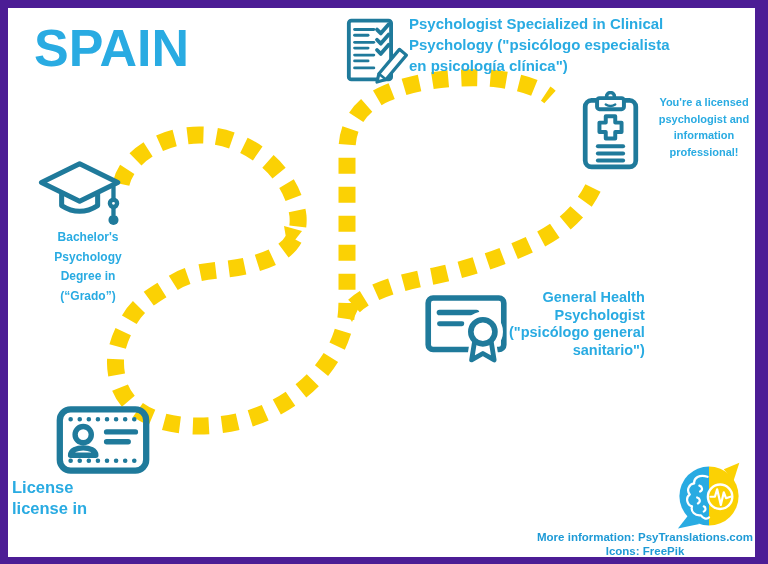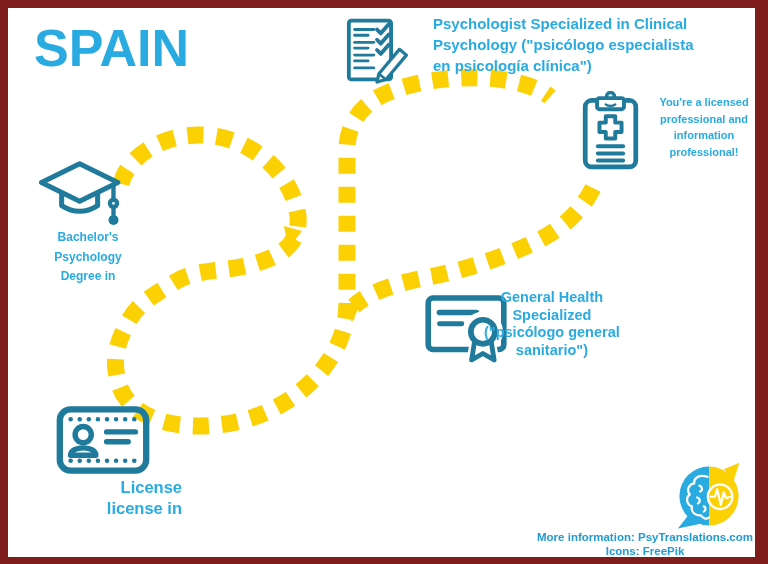--- a/index.html
+++ b/index.html
@@ -3,35 +3,35 @@
 <meta charset="utf-8">
 <style>
   :root{
     --cyan:#29ABE2;
     --teal:#1F7A9B;
     --yellow:#FBD104;
     --footer-blue:#1E9AD6;
   }
   html,body{margin:0;padding:0;}
   body{background:#000;font-family:"Liberation Sans","DejaVu Sans",sans-serif;}
-  .canvas{position:relative;width:768px;height:564px;background:#7f1d1d;overflow:hidden;}
+  .canvas{position:relative;width:768px;height:564px;background:#4c1d95;overflow:hidden;}
   .slide{position:absolute;left:8px;top:8px;width:747px;height:549px;background:#fff;}
   .abs{position:absolute;}
   .title{
     left:34px;top:22px;
     font-size:52px;font-weight:800;letter-spacing:0px;
     color:var(--cyan);line-height:1;
   }
   .label{color:var(--cyan);font-weight:bold;}
   .label div{white-space:nowrap;}
-  .lbl-clinical{left:409px;top:13px;font-size:15px;line-height:21px;text-align:left;margin-left:24px;}
+  .lbl-clinical{left:409px;top:13px;font-size:15px;line-height:21px;text-align:left;}
   .lbl-licensed{left:643px;top:94px;width:122px;font-size:11px;line-height:16.5px;text-align:center;}
   .lbl-bachelor{left:22px;top:228px;width:132px;font-size:12px;line-height:19.5px;text-align:center;}
-  .lbl-general{left:484px;top:289px;font-size:14.5px;line-height:17.5px;text-align:center;}
-  .lbl-license{left:20px;top:477px;width:162px;font-size:16.5px;line-height:21px;text-align:right;}
+  .lbl-general{left:509px;top:289px;font-size:14.5px;line-height:17.5px;text-align:right;}
+  .lbl-license{left:12px;top:477px;width:162px;font-size:16.5px;line-height:21px;text-align:left;}
   .footer{
     right:15px;top:530px;text-align:center;
     color:var(--footer-blue);font-size:11.5px;font-weight:bold;line-height:14px;
   }
   .pathsvg{left:0;top:0;}
   .pathsvg path.dash{
     fill:none;stroke:var(--yellow);
     stroke-width:17;stroke-dasharray:16 13;stroke-linecap:butt;
   }
   .pathsvg polygon{fill:var(--yellow);}
@@ -76,20 +76,21 @@
     <path class="s" stroke-width="7" d="M32,50 L32,66 Q57,82 82,66 L82,50"></path>
     <path class="s" stroke-width="6" d="M104,40 L104,56"></path>
     <circle class="s" stroke-width="6" cx="104" cy="63" r="5"></circle>
     <path class="s" stroke-width="6" d="M104,70 L104,78"></path>
     <circle cx="104" cy="86" r="7" fill="currentColor"></circle>
   </svg>
   <div class="abs label lbl-bachelor">
     <div>Bachelor's</div>
     <div>Psychology</div>
     <div>Degree in</div>
+    <div>(“Grado”)</div>
   </div>
 
   <svg class="abs ticon" style="left:345px;top:16px;" width="64" height="68" viewBox="0 0 100 100">
     <rect class="s" stroke-width="6" x="6" y="4" width="66" height="92" rx="4"></rect>
     <g class="s" stroke-width="4.5">
       <path d="M15,18 H45"></path>
         <path d="M15,27 H36"></path>
       <path d="M15,38 H45"></path>
         <path d="M15,47 H36"></path>
       <path d="M15,58 H45"></path>
@@ -117,37 +118,37 @@
     <path class="s" stroke-width="3" d="M30,17 Q36,21 42,17"></path>
     <path class="s" stroke-width="5" d="M30,32 h12 v8 h8 v12 h-8 v8 h-12 v-8 h-8 v-12 h8 z"></path>
     <g class="s" stroke-width="5">
       <path d="M20,70 H52"></path>
         <path d="M20,79 H52"></path>
         <path d="M20,88 H52"></path>
     </g>
   </svg>
   <div class="abs label lbl-licensed">
     <div>You're a licensed</div>
-    <div>professional and</div>
+    <div>psychologist and</div>
     <div>information</div>
     <div>professional!</div>
   </div>
 
   <svg class="abs ticon" style="left:425px;top:290px;" width="82" height="74" viewBox="0 0 102 92">
     <rect class="s" stroke-width="7" x="4" y="10" width="94" height="64" rx="6"></rect>
     <path class="s" stroke-width="7" d="M18,28 H64"></path>
     <path class="s" stroke-width="6" d="M18,42 H46"></path>
     <circle cx="72" cy="52" r="20" fill="none" stroke="#fff" stroke-width="10"></circle>
     <path d="M62,62 L58,87 L72,79 L86,87 L82,62 Z" fill="none" stroke="#fff" stroke-width="12"></path>
     <path class="s wfill" stroke-width="6" d="M62,62 L58,87 L72,79 L86,87 L82,62 Z"></path>
     <circle class="s wfill" stroke-width="7" cx="72" cy="52" r="15"></circle>
   </svg>
   <div class="abs label lbl-general">
     <div>General Health</div>
-    <div>Specialized</div>
+    <div>Psychologist</div>
     <div>("psicólogo general</div>
     <div>sanitario")</div>
   </div>
 
   <svg class="abs ticon" style="left:56px;top:404px;" width="94" height="72" viewBox="0 0 104 80">
     <rect class="s" stroke-width="7" x="4" y="6" width="96" height="68" rx="12"></rect>
     <path class="s" stroke-width="5" stroke-dasharray="0.1 10" d="M16,17 H88"></path>
     <path class="s" stroke-width="5" stroke-dasharray="0.1 10" d="M16,63 H88"></path>
     <circle class="s" stroke-width="6" cx="30" cy="34" r="9"></circle>
     <path class="s" stroke-width="6" d="M16,57 C16,46 44,46 44,57 Z"></path>

